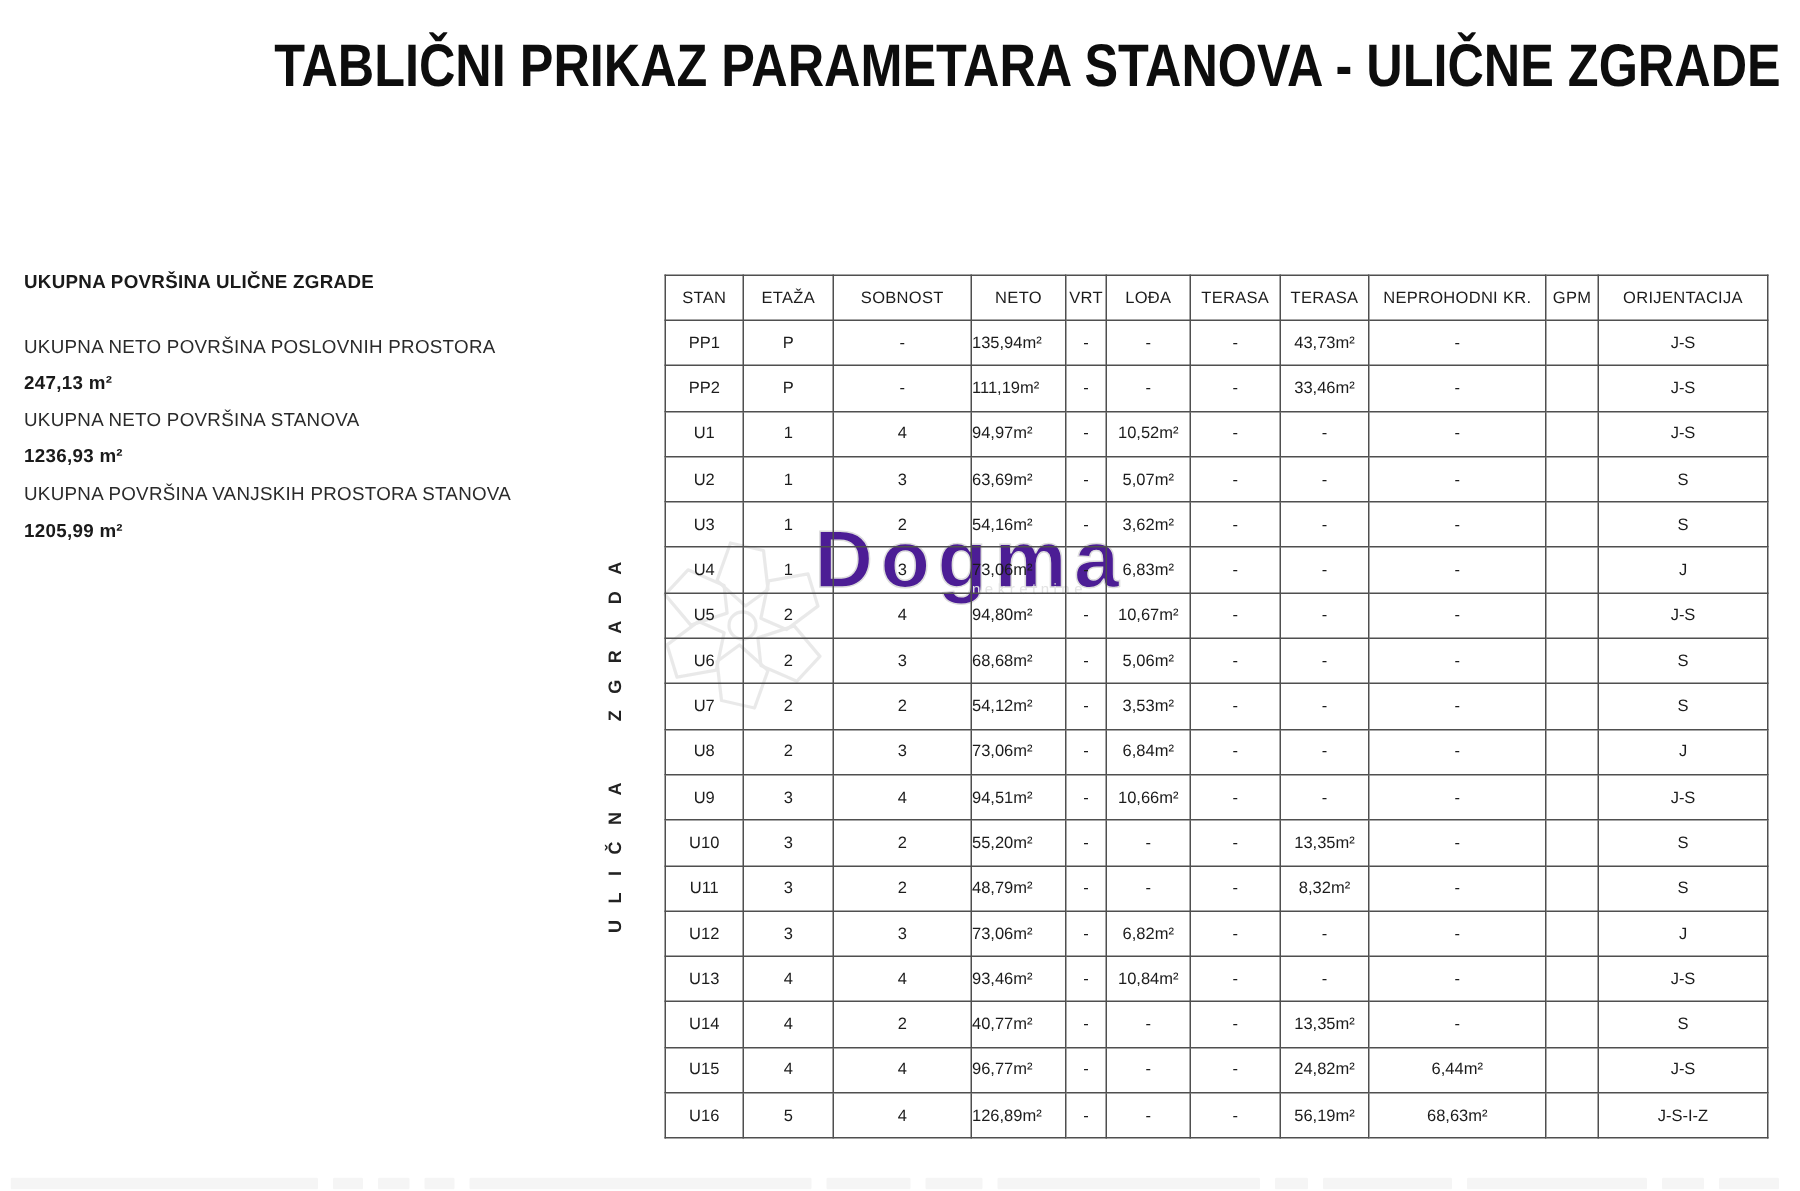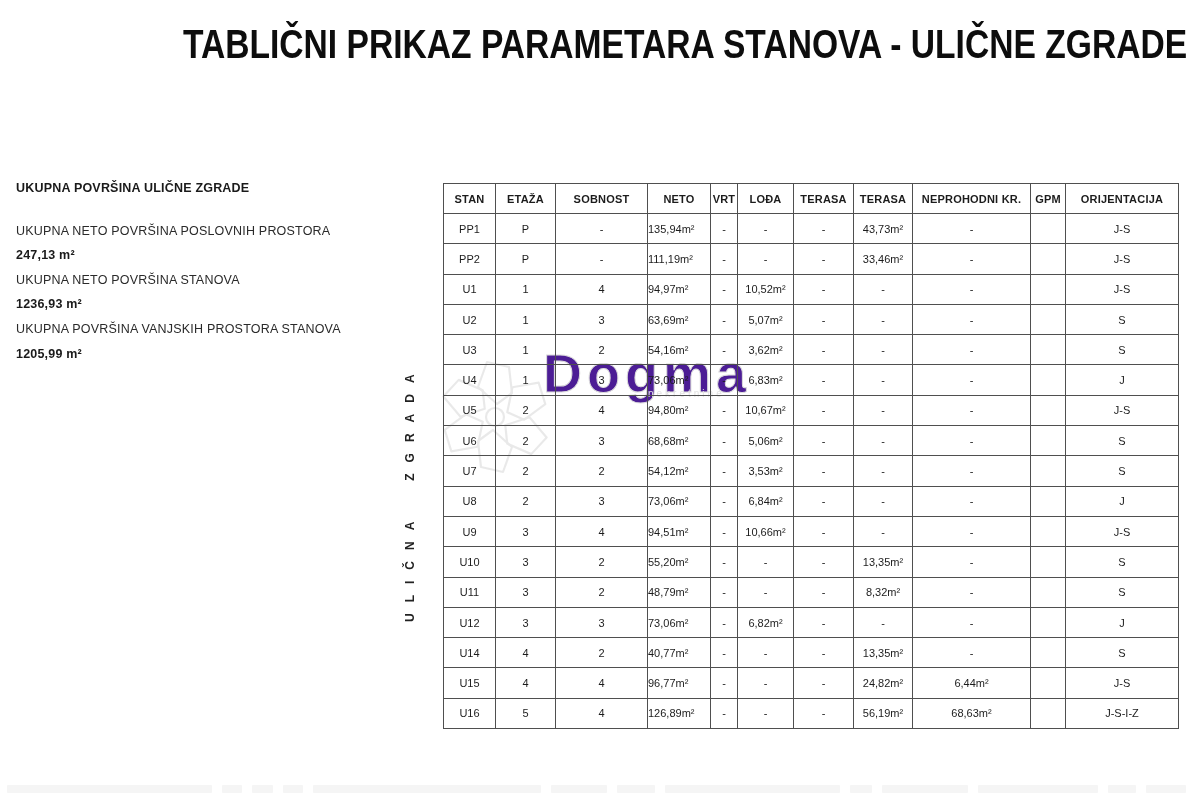--- a/index.html
+++ b/index.html
@@ -44,21 +44,21 @@
   
   table.params{
     position:absolute;left:443px;top:183px;z-index:1;
     border-collapse:collapse;table-layout:fixed;width:735px;
     font-size:11px;color:#1c1c1c;background:transparent;
   }
   table.params th,table.params td{
     border:1px solid #4f4f4f;text-align:center;vertical-align:middle;
     padding:0;overflow:hidden;white-space:nowrap;background:transparent;
   }
-  table.params th{height:29px;font-weight:bold;font-size:11px;letter-spacing:.2px;}
+  table.params th{height:29px;font-weight:normal;font-size:11px;letter-spacing:.2px;}
   table.params td{height:29.3px;}
   table.params td.right{text-align:left;padding-right:6px;}
   
   .footer-strip{
     position:absolute;left:7px;bottom:1px;height:8px;right:5px;
     display:flex;gap:10px;overflow:hidden;
   }
   .footer-strip span{background:#f5f5f5;height:8px;flex:0 0 auto;border-radius:1px;}
 </style>
 </head>
@@ -312,20 +312,33 @@
         <td class="right">73,06m²</td>
         <td>-</td>
         <td>6,82m²</td>
         <td>-</td>
         <td>-</td>
         <td>-</td>
         <td></td>
         <td>J</td>
       </tr>
       <tr>
+        <td>U13</td>
+        <td>4</td>
+        <td>4</td>
+        <td class="right">93,46m²</td>
+        <td>-</td>
+        <td>10,84m²</td>
+        <td>-</td>
+        <td>-</td>
+        <td>-</td>
+        <td></td>
+        <td>J-S</td>
+      </tr>
+      <tr>
         <td>U14</td>
         <td>4</td>
         <td>2</td>
         <td class="right">40,77m²</td>
         <td>-</td>
         <td>-</td>
         <td>-</td>
         <td>13,35m²</td>
         <td>-</td>
         <td></td>

